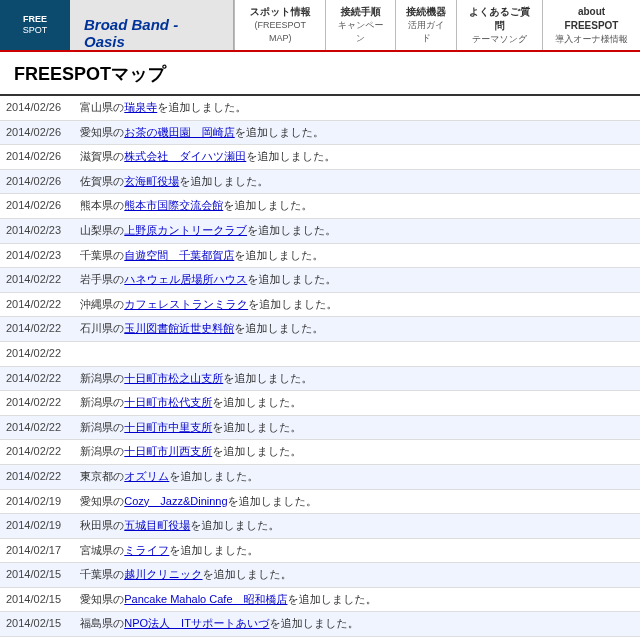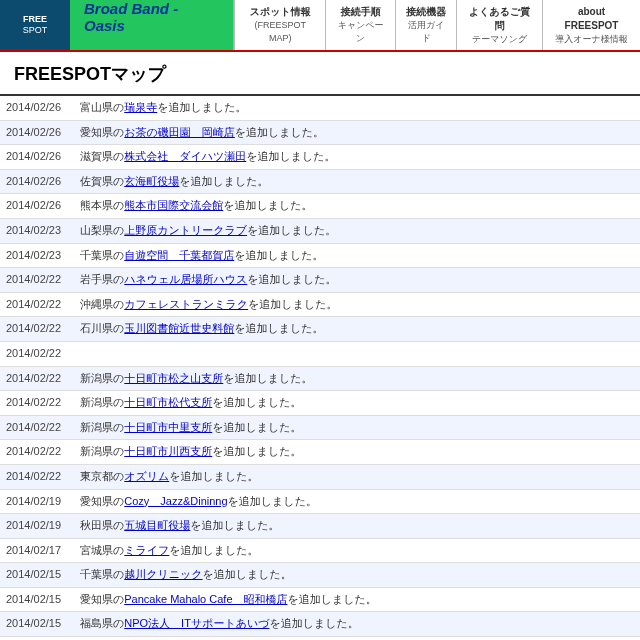--- a/index.html
+++ b/index.html
@@ -2,21 +2,21 @@
 <html><head>
   <meta charset="utf-8">
   <style>
     * { margin: 0; padding: 0; box-sizing: border-box; }
     body { font-family: "MS PGothic", "Hiragino Kaku Gothic Pro", sans-serif; font-size: 12px; background: #fff; width: 640px; }
 
     
     #header { display: flex; align-items: stretch; background: #fff; border-bottom: 2px solid #cc0000; height: 52px; }
     #logo-area { background: #0c4a6e; display: flex; align-items: center; justify-content: center; padding: 0 8px; min-width: 70px; }
     #logo-text { color: #fff; font-size: 10px; font-weight: bold; text-align: center; line-height: 1.2; }
-    #brand-area { background: #22c55e; display: flex; align-items: flex-start; padding: 0 14px; border-right: 1px solid #aaa; }
+    #brand-area { background: #e5e5e5; display: flex; align-items: flex-end; padding: 0 14px; border-right: 1px solid #aaa; }
     #brand-text { font-size: 15px; font-style: italic; font-weight: bold; color: #003399; }
 
     
     #nav-tabs { display: flex; align-items: stretch; }
     .nav-tab { display: flex; flex-direction: column; align-items: center; justify-content: center; padding: 2px 8px; border-left: 1px solid #bbb; font-size: 10px; color: #333; line-height: 1.4; cursor: pointer; min-width: 60px; text-align: center; }
     .nav-tab .main-label { font-weight: bold; font-size: 10px; }
     .nav-tab .sub-label { font-size: 9px; color: #555; }
 
     
     #page-title { font-size: 18px; font-weight: bold; padding: 10px 14px 8px 14px; border-bottom: 2px solid #333; color: #000; }

